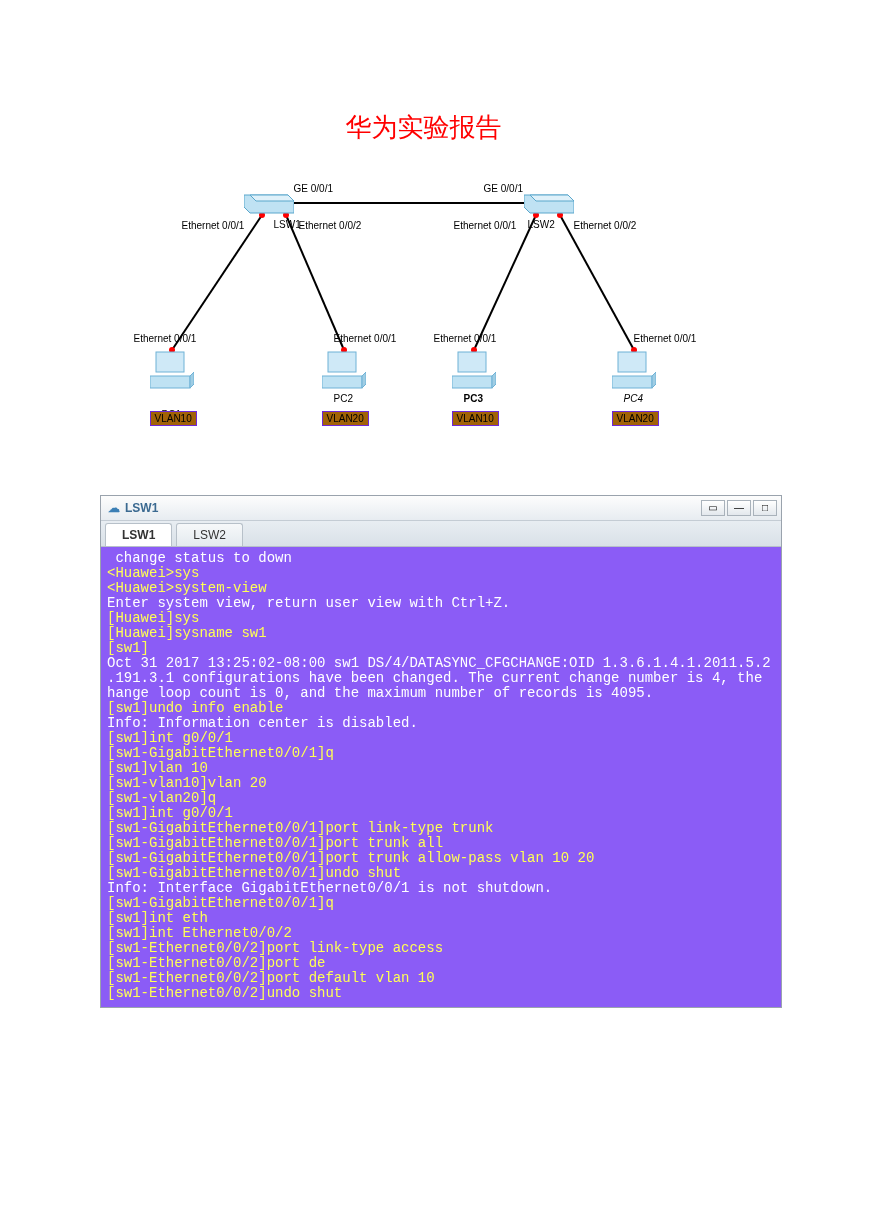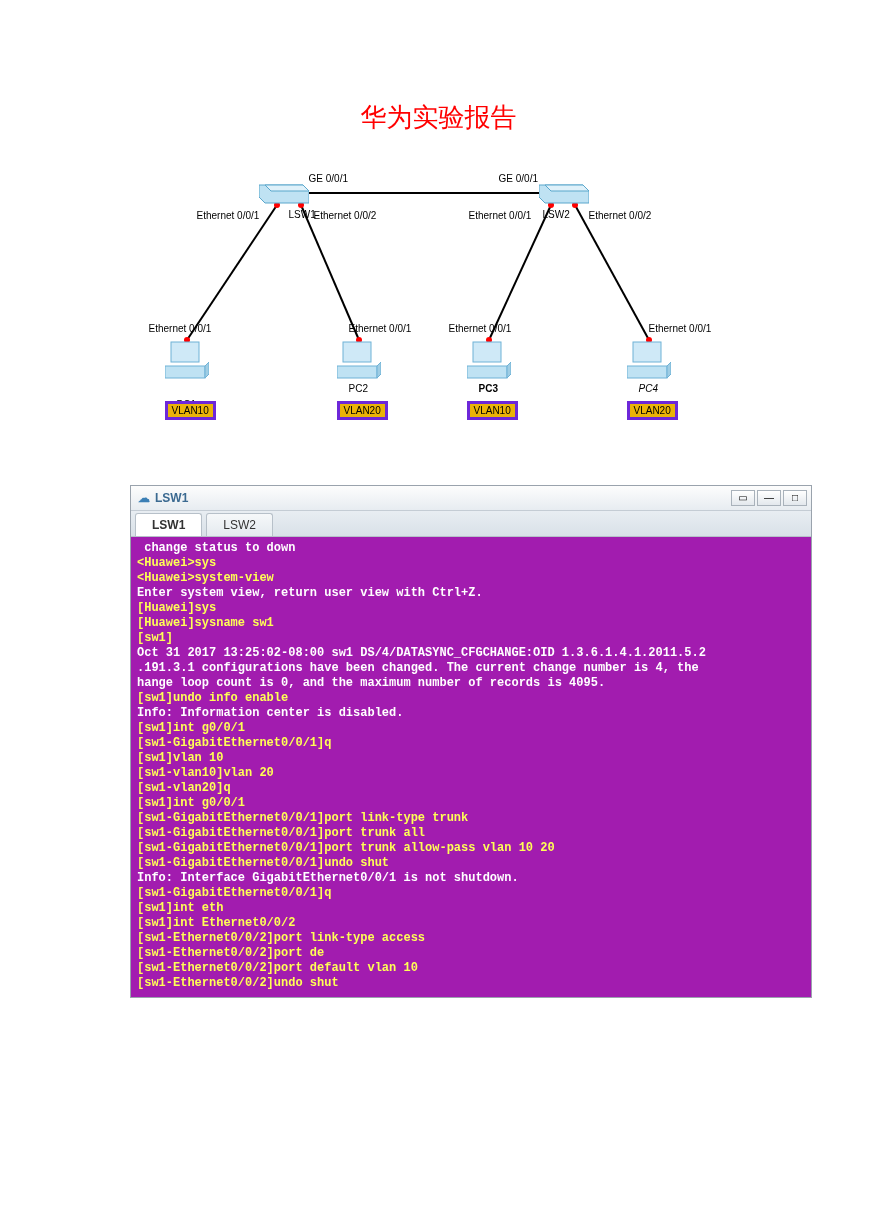--- a/index.html
+++ b/index.html
@@ -3,21 +3,22 @@
 <meta charset="utf-8">
 <style>
   body {
     margin: 0;
     padding: 0;
     background: #fff;
     font-family: "Microsoft YaHei", "SimSun", Arial, sans-serif;
     width: 877px;
   }
   .page {
-    padding: 100px 110px 60px 110px;
+    padding: 100px 110px 60px 80px;
+    margin-top: 10px;
   }
   .title {
     text-align: center;
     color: #ff0000;
     font-size: 26px;
     font-weight: 400;
     margin-bottom: 20px;
   }
   .section-heading {
     color: #ff0000;
@@ -49,22 +50,22 @@
     width: 50px; height: 22px;
   }
   .switch svg { width: 50px; height: 22px; }
   .pc {
     position: absolute;
     width: 44px; height: 42px;
   }
   .pc svg { width: 44px; height: 42px; }
   .vlan-tag {
     position: absolute;
-    background: #eab308;
-    border: 3px solid #6d28d9;
+    background: #a16207;
+    border: 1px solid #6d28d9;
     padding: 1px 4px;
     font-size: 10px;
   }
   .sw-name { position:absolute; font-size:10px; }
   
   .window {
     width: 680px;
     margin: 14px 0 0 20px;
     border: 1px solid #9aa3ad;
     font-size: 12px;
@@ -114,29 +115,28 @@
     font-size: 12px;
     color:#333;
     border-top-left-radius: 3px;
     border-top-right-radius: 3px;
   }
   .tab.active {
     background: #fff;
     font-weight: bold;
   }
   .terminal {
-    background: #a21caf;
+    background: #8b5cf6;
     padding: 4px 6px 6px 6px;
     font-family: "Courier New", monospace;
-    font-size: 12px;
+    font-size: 14px;
     line-height: 15px;
     color: #fff;
     white-space: pre;
     overflow: hidden;
-    font-weight: bold;
   }
   .y { color: #ffff55; }
   .w { color: #ffffff; }
 </style>
 </head>
 <body>
 
 <div class="page">
 
   <div class="title">华为实验报告</div>

